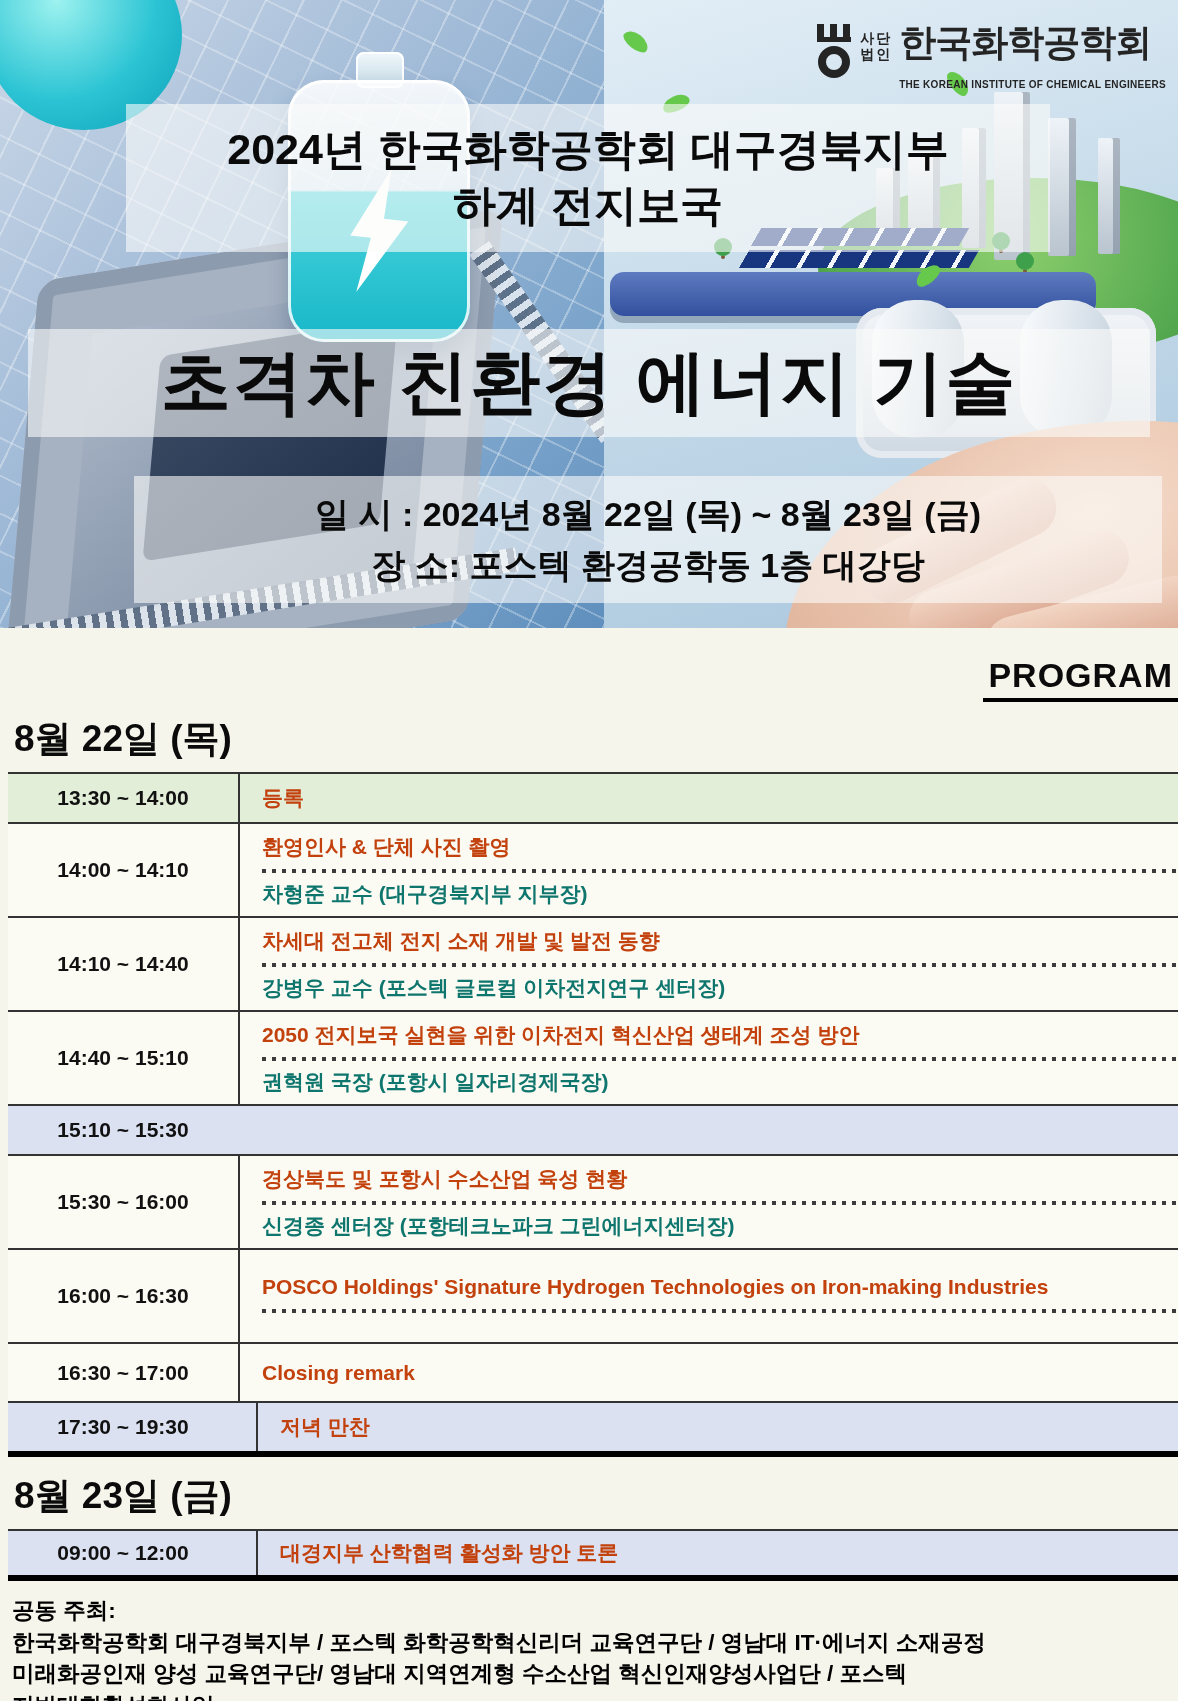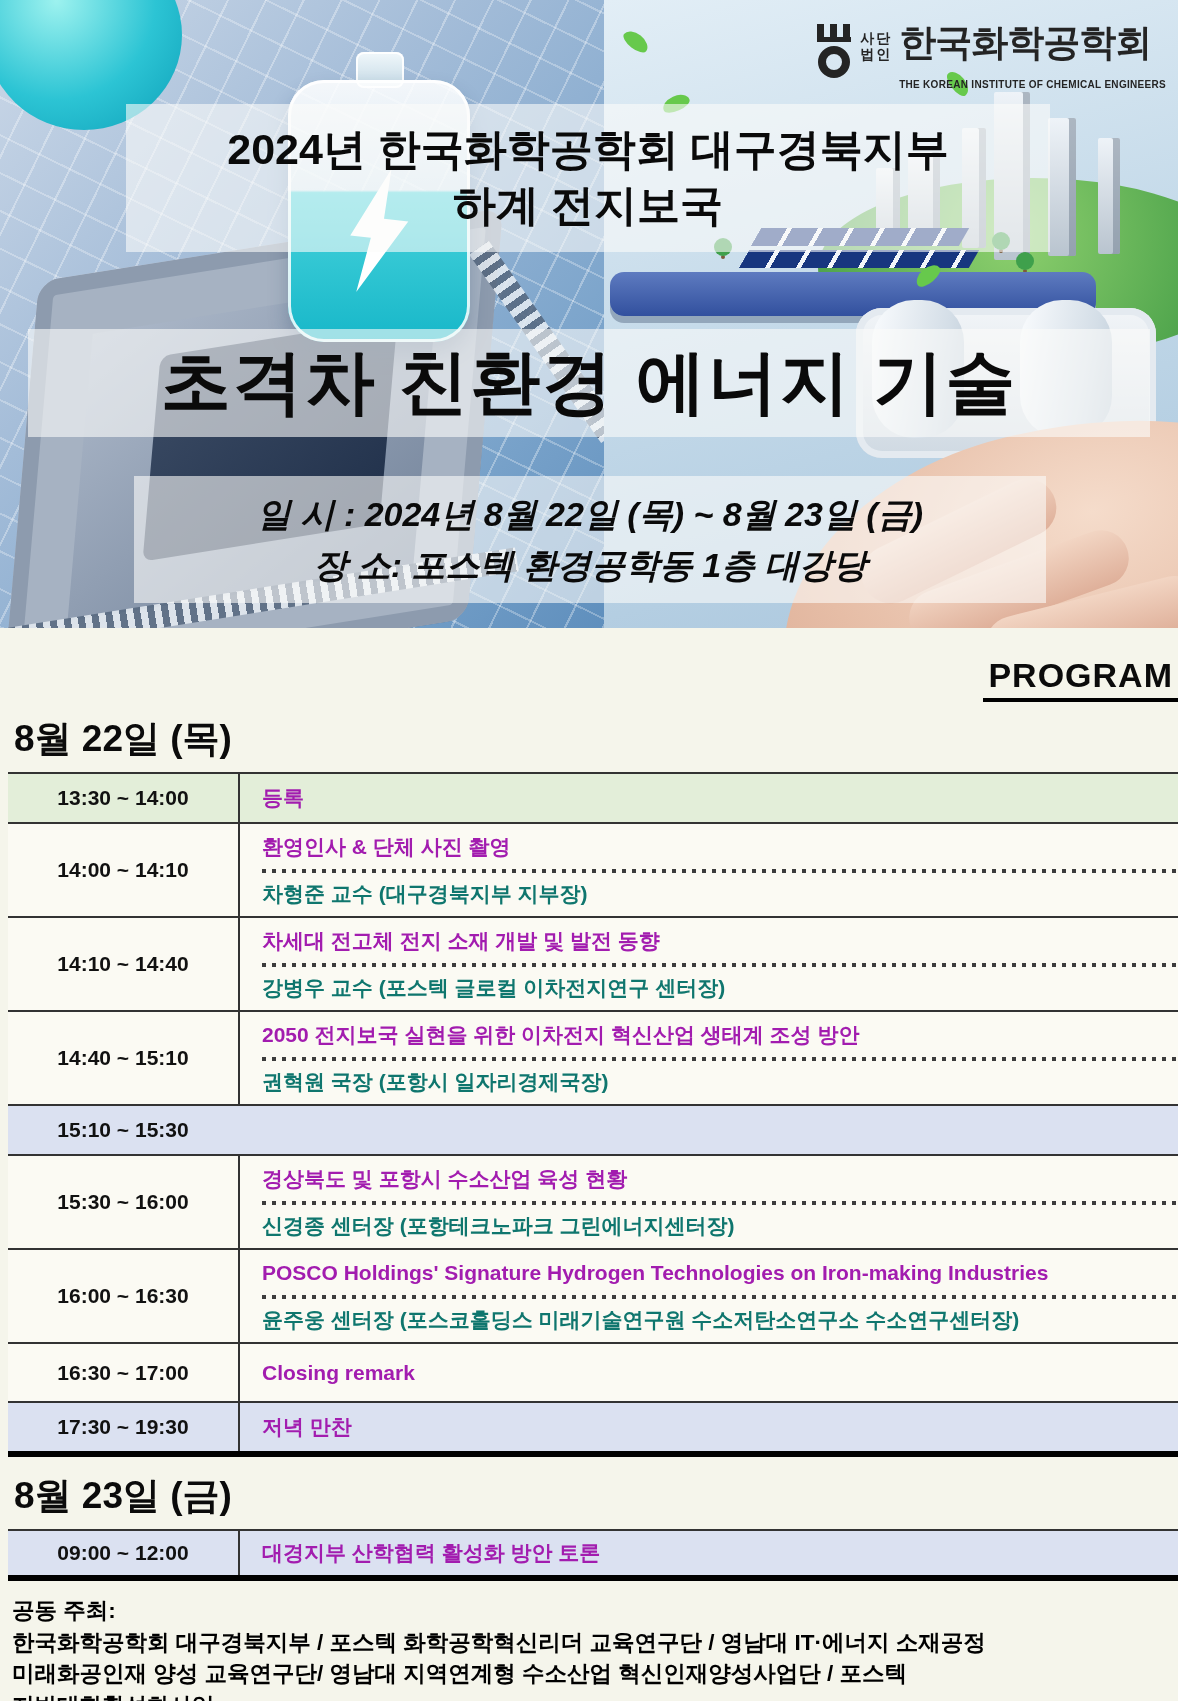--- a/index.html
+++ b/index.html
@@ -84,41 +84,41 @@
   .logo-small{display:flex;flex-direction:column;font-size:14px;font-weight:700;line-height:1.15;letter-spacing:2px;padding-top:6px;}
   .logo-text{display:flex;flex-direction:column;}
   .logo-main{font-size:37px;font-weight:800;letter-spacing:-1px;line-height:1.05;}
   .logo-en{font-size:10px;font-weight:700;letter-spacing:.3px;margin-top:16px;}
   
   .band{position:absolute;background:rgba(252,252,250,.60);z-index:5;display:flex;
     flex-direction:column;justify-content:center;align-items:center;text-align:center;color:#0a0a0a;}
   .band-pre{left:126px;top:104px;width:924px;height:148px;font-size:43px;font-weight:800;line-height:1.3;}
   .band-main{left:28px;top:329px;width:1122px;height:108px;}
   .band-main .t{font-size:70px;font-weight:800;letter-spacing:2px;white-space:nowrap;}
-  .band-date{left:134px;top:476px;width:912px;height:127px;font-size:34px;font-weight:800;line-height:1.5;font-style:italic;}
+  .band-date{left:134px;top:476px;width:1028px;height:127px;font-size:34px;font-weight:800;line-height:1.5;}
   
   .program-heading{text-align:right;margin:28px 0 4px;}
   .program-heading span{display:inline-block;font-size:34px;font-weight:800;letter-spacing:1px;
     border-bottom:4px solid #000;padding:0 5px 3px;}
   .day-label{font-size:37px;font-weight:800;margin:12px 0 8px 14px;}
   .day-label.second{margin-top:14px;}
   .ptable{margin-left:8px;border-top:2px solid #333;border-bottom:6px solid #000;}
   .prow{display:flex;align-items:stretch;border-bottom:2px solid #333;background:var(--row-white,#fbfaf3);}
   .prow:last-child{border-bottom:none;}
   .prow.green{background:var(--row-green,#e3eed9);}
-  .prow.blue{background:var(--row-blue,#dbe1f1);}
+  .prow.blue{background:var(--row-blue,#dbe1f1);gap:18px;}
   .prow{min-height:48px;}
   .prow.has-speaker{min-height:92px;}
   [data-name="program-table-day1"] .prow:nth-child(8){min-height:57px;}
   [data-name="program-table-day2"] .prow{min-height:44px;}
   .ptime{flex:0 0 230px;display:flex;align-items:center;justify-content:center;
     font-size:21px;font-weight:800;color:#111;}
   .pcontent{flex:1;border-left:2px solid #333;display:flex;flex-direction:column;
     justify-content:center;padding:7px 0 7px 22px;min-width:0;}
-  .ptitle{font-size:21px;font-weight:800;color:#a21caf;line-height:1.4;max-width:812px;}
+  .ptitle{font-size:21px;font-weight:800;color:#c2410c;line-height:1.4;max-width:812px;}
   .dotline{height:4px;margin:7px 0;
     background-image:repeating-linear-gradient(90deg,#3c3c3c 0 4px,transparent 4px 10px);}
   .pspeaker{font-size:21px;font-weight:800;color:#0f766e;line-height:1.35;white-space:nowrap;}
   
   .footer{margin:14px 26px 0 12px;font-size:22.5px;font-weight:800;line-height:1.4;color:#000;}
 </style>
 </head>
 <body style="background: rgb(245, 245, 235);">
 
 <div class="banner" data-name="poster-banner">
@@ -235,21 +235,20 @@
         <div class="ptitle" data-name="session-title">경상북도 및 포항시 수소산업 육성 현황</div>
         <div class="dotline" data-name="dotted-divider"></div>
         <div class="pspeaker" data-name="session-speaker">신경종 센터장 (포항테크노파크 그린에너지센터장)</div>
       </div>
     </div>
     <div class="prow white has-speaker" data-name="program-row">
       <div class="ptime" data-name="session-time">16:00 ~ 16:30</div>
       <div class="pcontent" data-name="session-content">
         <div class="ptitle" data-name="session-title">POSCO Holdings' Signature Hydrogen Technologies on Iron-making Industries</div>
         <div class="dotline" data-name="dotted-divider"></div>
-        <div class="pspeaker" data-name="session-speaker">윤주웅 센터장 (포스코홀딩스 미래기술연구원 수소저탄소연구소 수소연구센터장)</div>
       </div>
     </div>
     <div class="prow white" data-name="program-row">
       <div class="ptime" data-name="session-time">16:30 ~ 17:00</div>
       <div class="pcontent" data-name="session-content">
         <div class="ptitle" data-name="session-title">Closing remark</div>
       </div>
     </div>
     <div class="prow blue" data-name="program-row">
       <div class="ptime" data-name="session-time">17:30 ~ 19:30</div>

